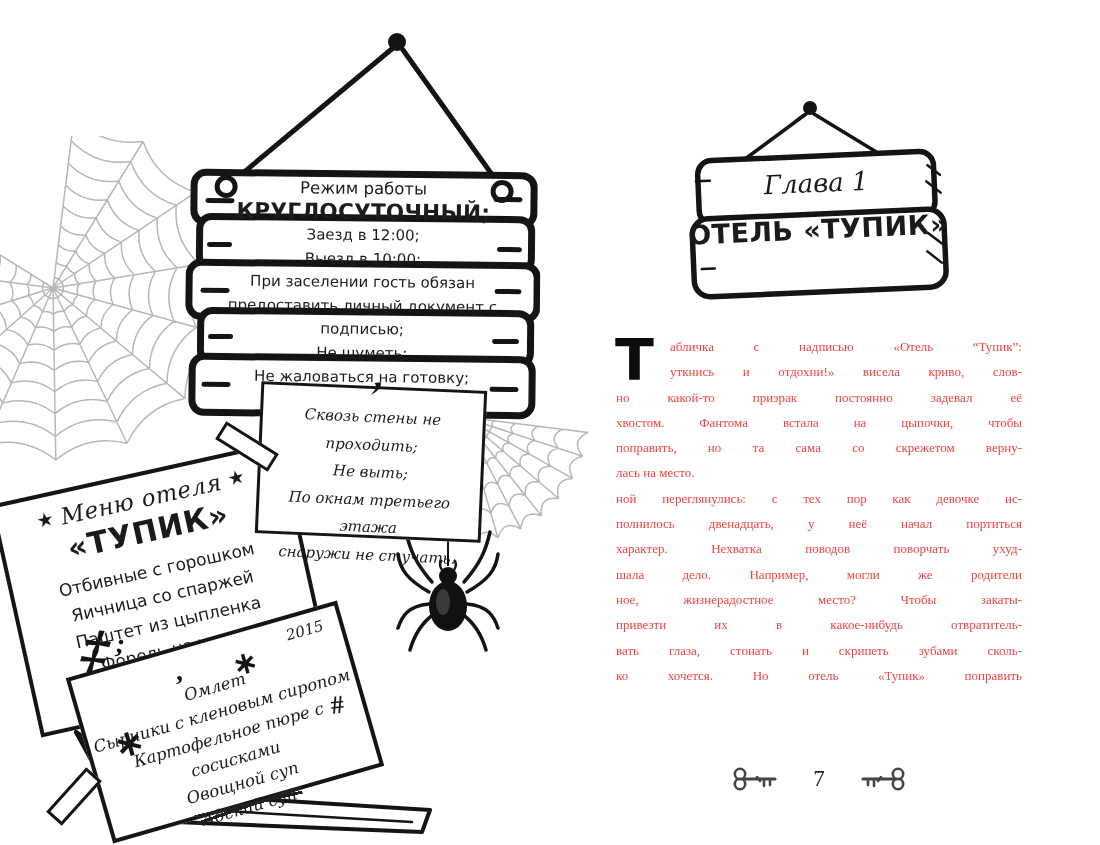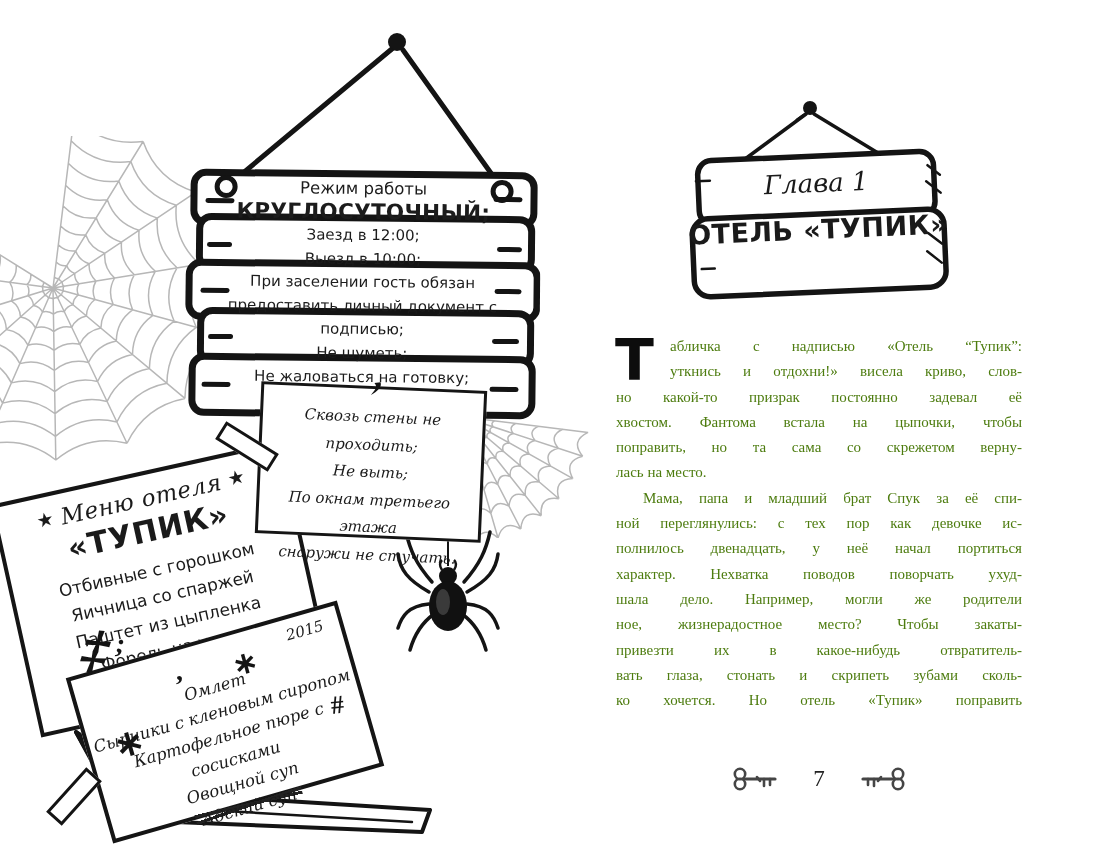--- a/index.html
+++ b/index.html
@@ -48,21 +48,21 @@
 
   
   #chapter{left:676px;top:94px;width:284px;height:208px}
   #chapter .board{position:absolute;left:8px;top:58px;width:268px;height:148px;transform:rotate(-2.5deg)}
   #chapter .board svg{position:absolute;inset:0;width:100%;height:100%}
   #chapter-kicker{position:absolute;top:16px;width:100%;text-align:center;font-size:26px}
   #chapter-title{position:absolute;top:62px;width:100%;text-align:center;
                  font-family:"DejaVu Sans",sans-serif;font-weight:900;font-size:27px;letter-spacing:.5px}
 
   #body-text{left:616px;top:334px;width:406px}
-  .bl{width:100%;font-size:15px;line-height:25.3px;text-align:justify;text-align-last:justify;color:#4d7c0f}
+  .bl{width:100%;font-size:13px;line-height:25.3px;text-align:justify;text-align-last:justify;color:#ef4444}
   .bl.end{text-align-last:left}
   .bl.indent{text-indent:27px}
   .bl.cap-side{margin-left:54px;width:352px}
   #drop-cap{position:absolute;left:-1px;top:3px;font-family:"DejaVu Sans",sans-serif;
             font-weight:900;font-size:57px;line-height:46px;color:#0d0d0d}
 
   #page-footer{left:616px;top:766px;width:406px;display:flex;align-items:center;
                justify-content:center;gap:34px}
   #page-number{font-size:23px;color:#222}
   .key{width:48px;height:26px}
@@ -237,21 +237,20 @@
     </div>
 
     <div class="abs" id="body-text">
       <div id="drop-cap">Т</div>
       <div class="bl cap-side">абличка с надписью «Отель “Тупик”:</div>
       <div class="bl cap-side">уткнись и отдохни!» висела криво, слов-</div>
       <div class="bl">но какой-то призрак постоянно задевал её</div>
       <div class="bl">хвостом. Фантома встала на цыпочки, чтобы</div>
       <div class="bl">поправить, но та сама со скрежетом верну-</div>
       <div class="bl end">лась на место.</div>
-      <div class="bl indent">Мама, папа и младший брат Спук за её спи-</div>
       <div class="bl">ной переглянулись: с тех пор как девочке ис-</div>
       <div class="bl">полнилось двенадцать, у неё начал портиться</div>
       <div class="bl">характер. Нехватка поводов поворчать ухуд-</div>
       <div class="bl">шала дело. Например, могли же родители</div>
       <div class="bl">ное, жизнерадостное место? Чтобы закаты-</div>
       <div class="bl">привезти их в какое-нибудь отвратитель-</div>
       <div class="bl">вать глаза, стонать и скрипеть зубами сколь-</div>
       <div class="bl">ко хочется. Но отель «Тупик» поправить</div>
     </div>
 

